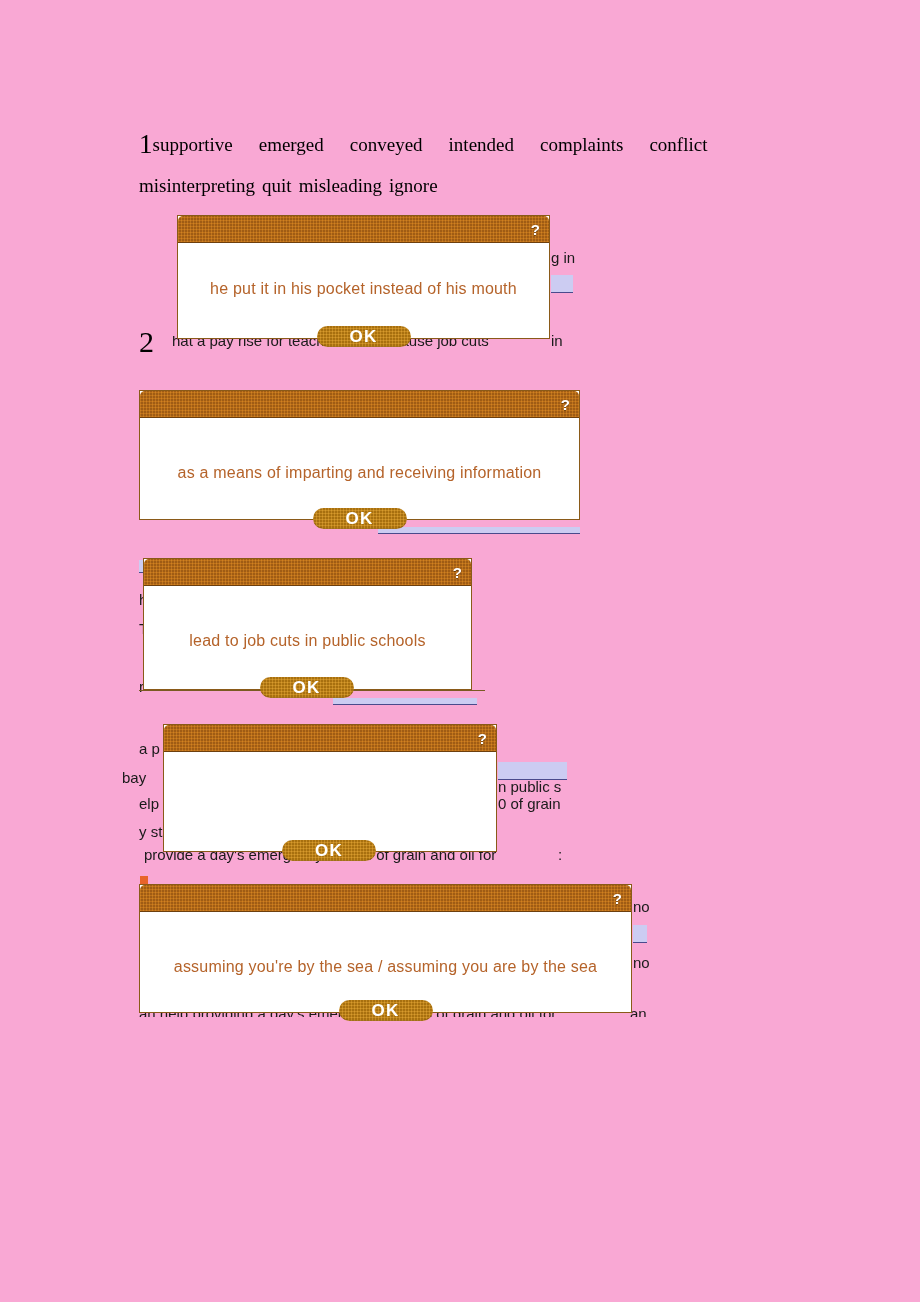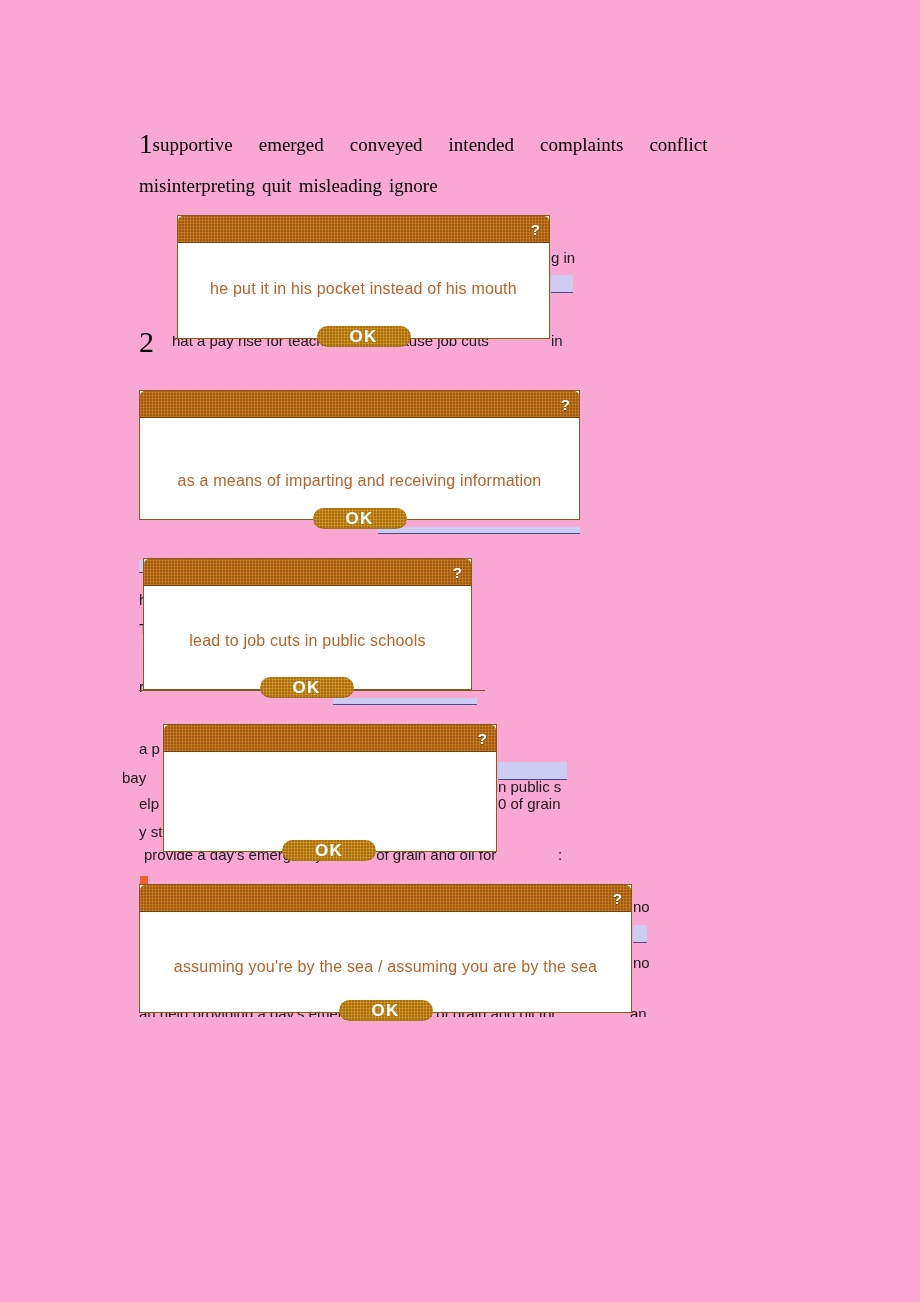--- a/index.html
+++ b/index.html
@@ -240,21 +240,21 @@
       <div class="dlg-message" style="top:37px;">he put it in his pocket instead of his mouth</div>
       <div class="dlg-ok ok-off-1" style="top:83px;">OK</div>
     </div>
   </div>
 
   <div class="dialog" style="left:139px; top:390px; width:441px; height:130px;">
     <div class="dlg-titlebar">
       <span class="dlg-help">?</span>
     </div>
     <div class="dlg-body">
-      <div class="dlg-message" style="top:46px;margin-top:8px;">as a means of imparting and receiving information</div>
+      <div class="dlg-message" style="top:46px;">as a means of imparting and receiving information</div>
       <div class="dlg-ok ok-off-1" style="top:90px;">OK</div>
     </div>
   </div>
 
   <div class="dialog" style="left:143px; top:558px; width:329px; height:132px;">
     <div class="dlg-titlebar">
       <span class="dlg-help">?</span>
     </div>
     <div class="dlg-body">
       <div class="dlg-message" style="top:46px;">lead to job cuts in public schools</div>

